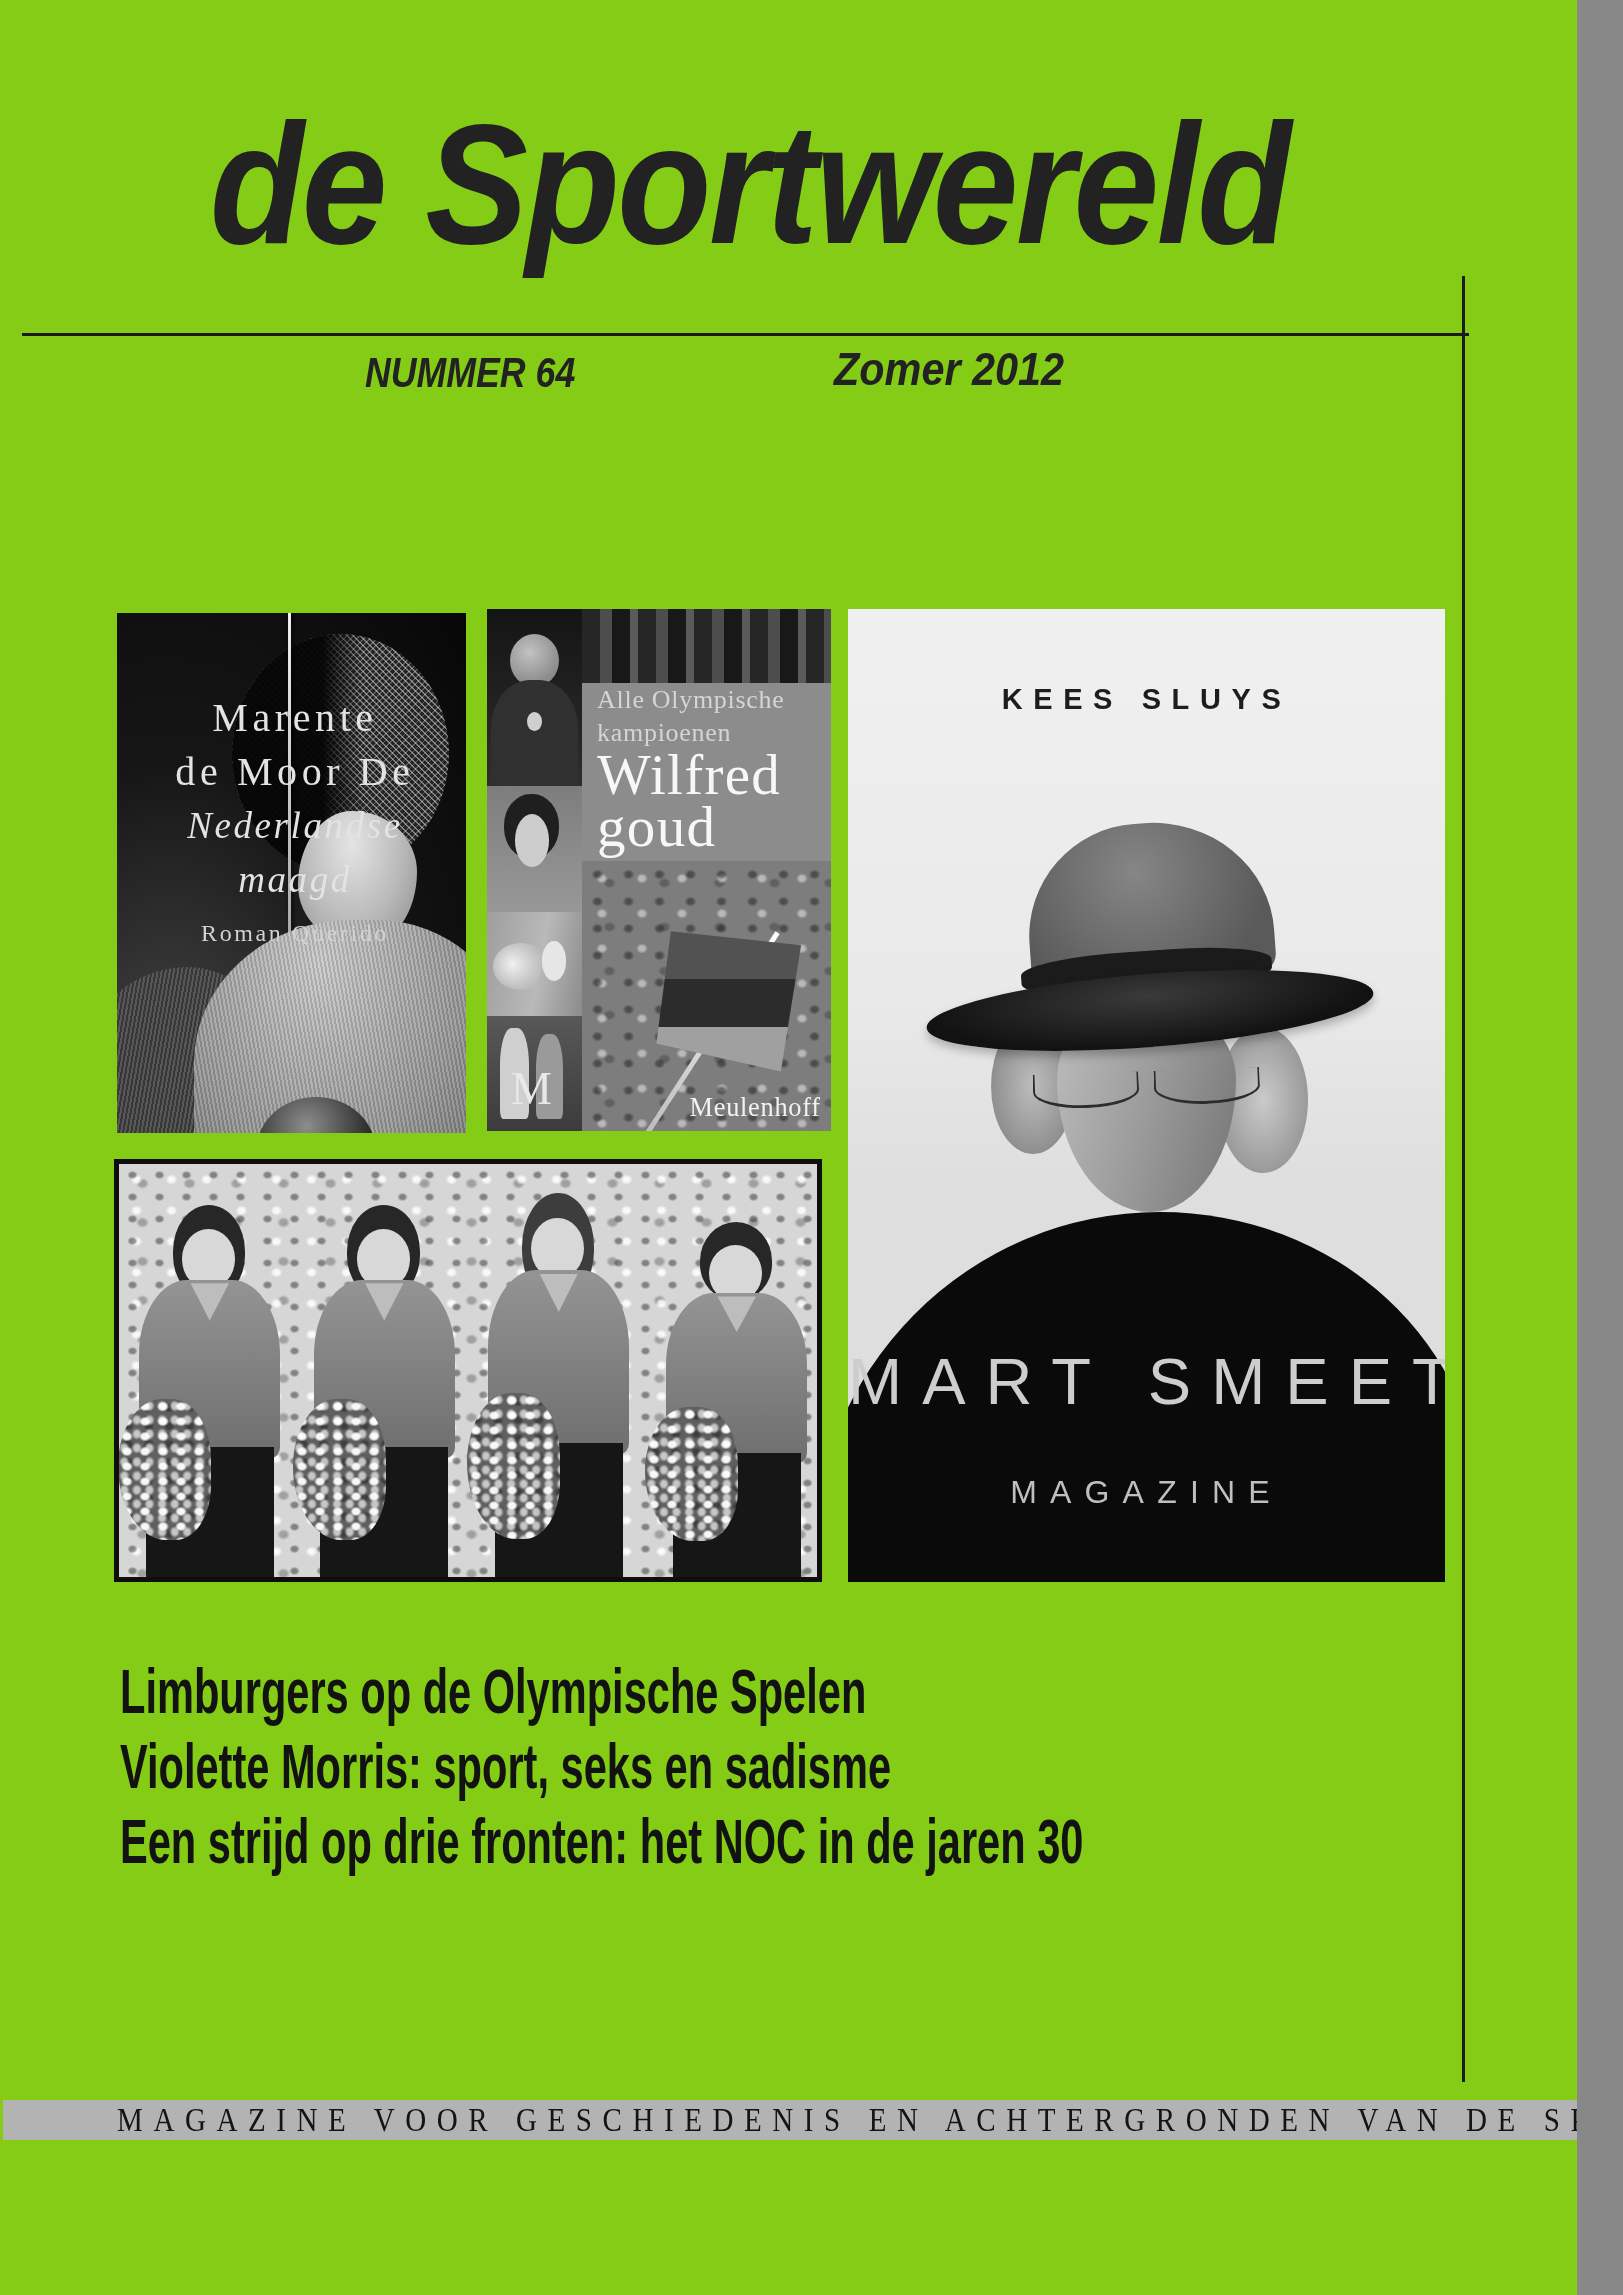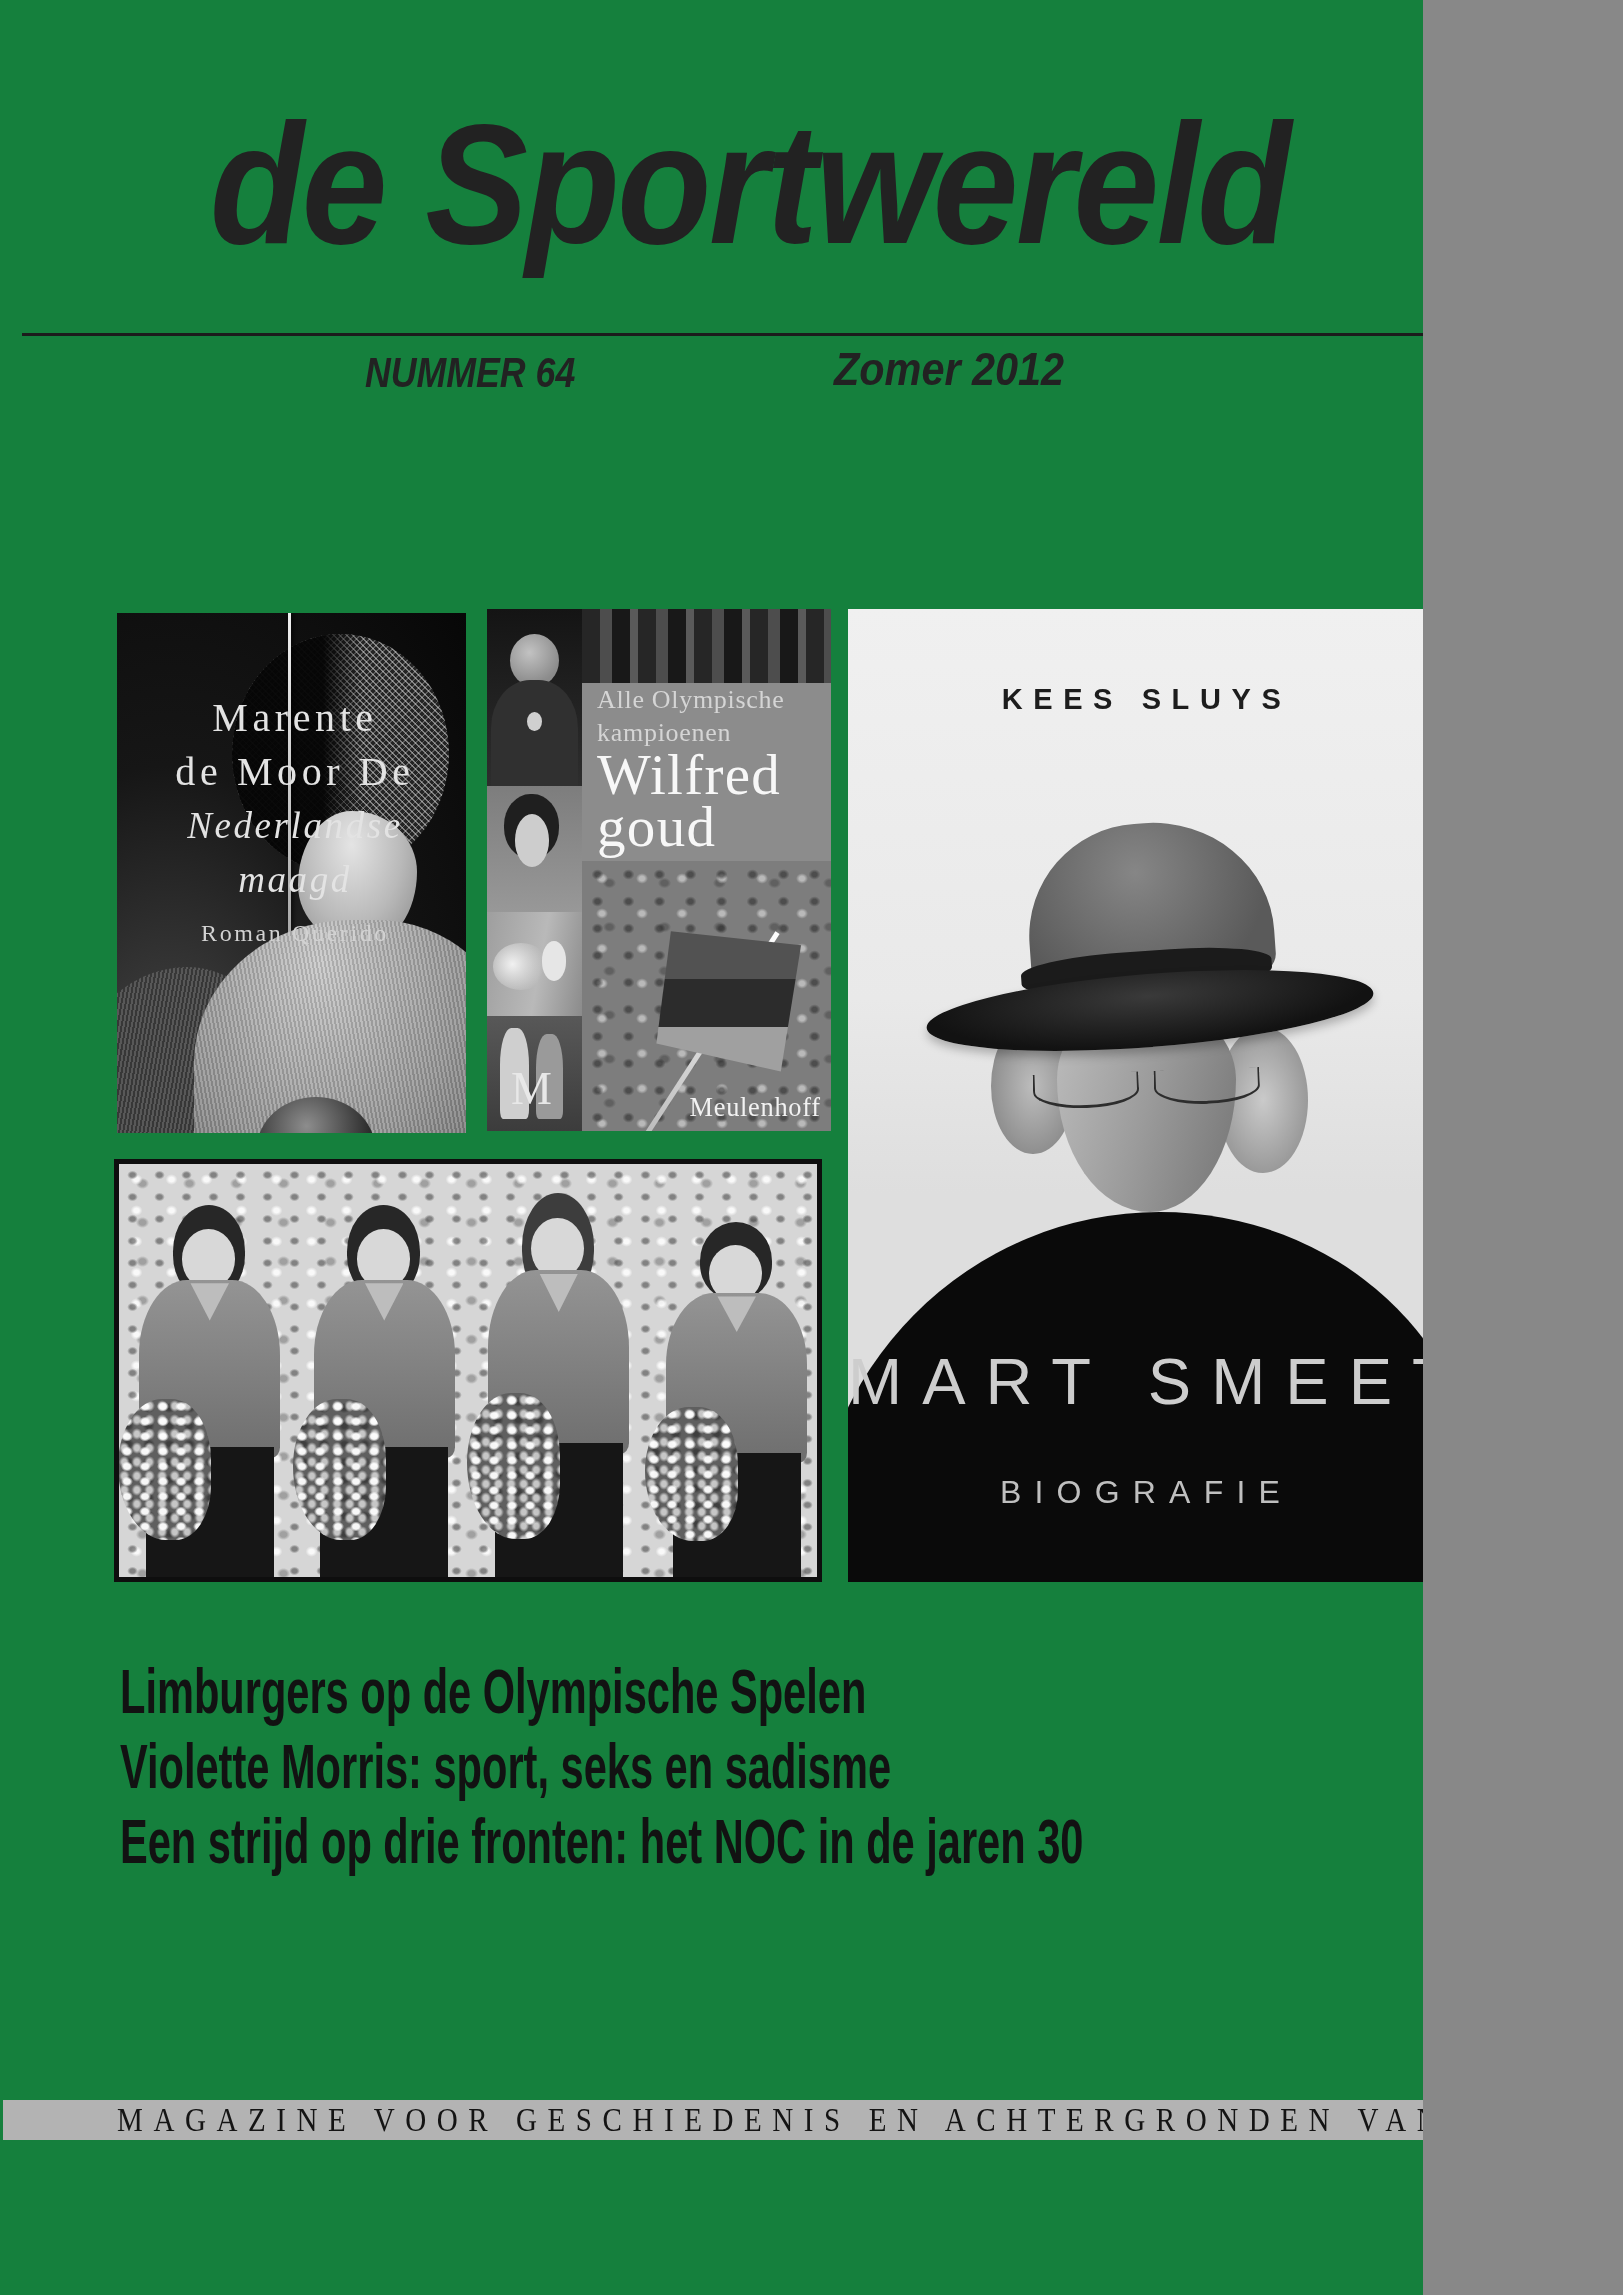--- a/index.html
+++ b/index.html
@@ -1,17 +1,17 @@
 <!DOCTYPE html>
 <html style="font-size:10.6px"><head>
 <meta charset="utf-8">
 <style>
   html,body{margin:0;padding:0;background:#888;}
   #page{
-    position:relative;width:1423px;height:2295px;background:#15803d;
+    position:relative;width:1577px;height:2295px;background:#84cc16;
     overflow:hidden;font-family:"Liberation Sans",sans-serif;color:#1a1a1a;
   }
   
   .masthead{
     position:absolute;left:210px;top:98px;font-size:171px;line-height:1;
     font-weight:bold;font-style:italic;letter-spacing:-2.6px;color:#222;
     transform:scaleX(0.9);transform-origin:0 0;white-space:nowrap;
   }
   .rule-h{position:absolute;left:22px;top:333px;width:1447px;height:2.6px;background:#1c1c1c;}
   .rule-v{position:absolute;left:1462px;top:276px;width:2.6px;height:1806px;background:#1c1c1c;}
@@ -307,21 +307,21 @@
     <div class="smeets-face"></div>
     <div class="smeets-crown"></div>
     <div class="smeets-band"></div>
     <div class="smeets-brim"></div>
     <div class="smeets-glasses">
       <div class="smeets-lens"></div>
       <div class="smeets-lens"></div>
     </div>
     <div class="smeets-body"></div>
     <div class="smeets-title">MART SMEETS</div>
-    <div class="smeets-subtitle">BIOGRAFIE</div>
+    <div class="smeets-subtitle">MAGAZINE</div>
   </div>
 
   <div class="cover" id="photo-relay">
     <div class="athlete a1">
       <div class="athlete-hair"></div>
       <div class="athlete-face"></div>
       <div class="athlete-shirt"></div>
       <div class="athlete-collar"></div>
       <div class="athlete-skirt"></div>
       <div class="athlete-flowers"></div>

